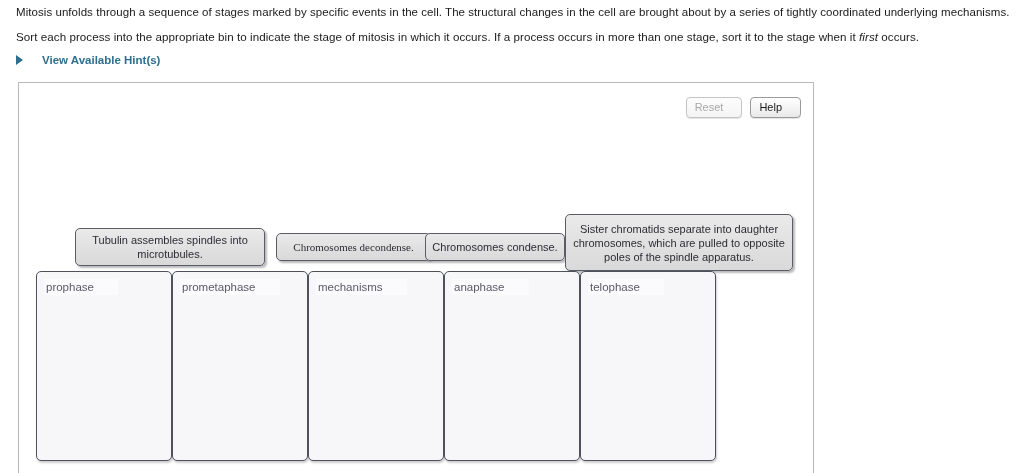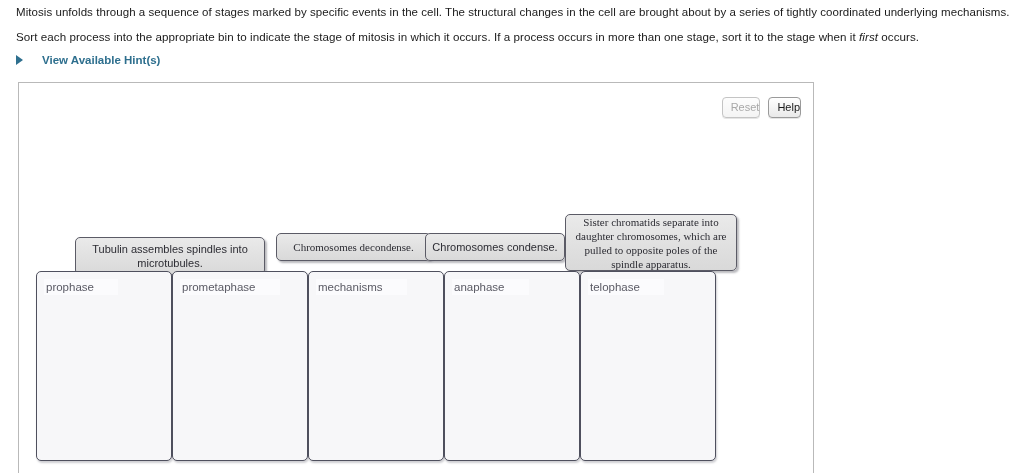--- a/index.html
+++ b/index.html
@@ -78,21 +78,21 @@
   .toolbar {
     position: absolute;
     right: 12px;
     top: 14px;
     display: flex;
     gap: 8px;
   }
   .tb-btn {
     font-family: "Liberation Sans", sans-serif;
     font-size: 11px;
-    padding: 2px 0 3px 8px;
+    padding: 2px 18px 3px 8px;
     border: 1px solid #9a9a9a;
     border-radius: 4px;
     background: linear-gradient(180deg, #ffffff 0%, #f3f3f3 55%, #e9e9e9 100%);
     color: #1a1a1a;
     line-height: 14px;
     cursor: pointer;
     box-shadow: 0 1px 0 rgba(0,0,0,0.10);
   }
   .tb-btn.disabled {
     color: #a8a8a8;
@@ -115,24 +115,24 @@
     text-align: center;
     display: flex;
     align-items: center;
     justify-content: center;
     padding: 3px 6px;
     cursor: move;
     user-select: none;
   }
 
   
-  .tile-tubulin      { left:  56px; top: 154px; width: 190px; height: 38px; }
+  .tile-tubulin      { left:  56px; top: 145px; width: 190px; height: 38px; }
   .tile-decondense   { left: 257px; top: 150px; width: 155px; height: 28px; font-family: Liberation Serif, serif; }
   .tile-condense     { left: 406px; top: 150px; width: 140px; height: 28px; }
-  .tile-sister       { left: 546px; top: 131px; width: 172px; height: 57px; font-family: Liberation Serif, serif; }
+  .tile-sister       { left: 546px; top: 131px; width: 228px; height: 57px; }
   
   .tile-migration    { left: 258px; top: 208px; width: 195px; height: 38px; }
   .tile-kinetochore  { left: 456px; top: 205px; width:  77px; height: 46px; }
 
   
   .bins {
     position: absolute;
     left: 17px;
     top: 188px;
     display: flex;

